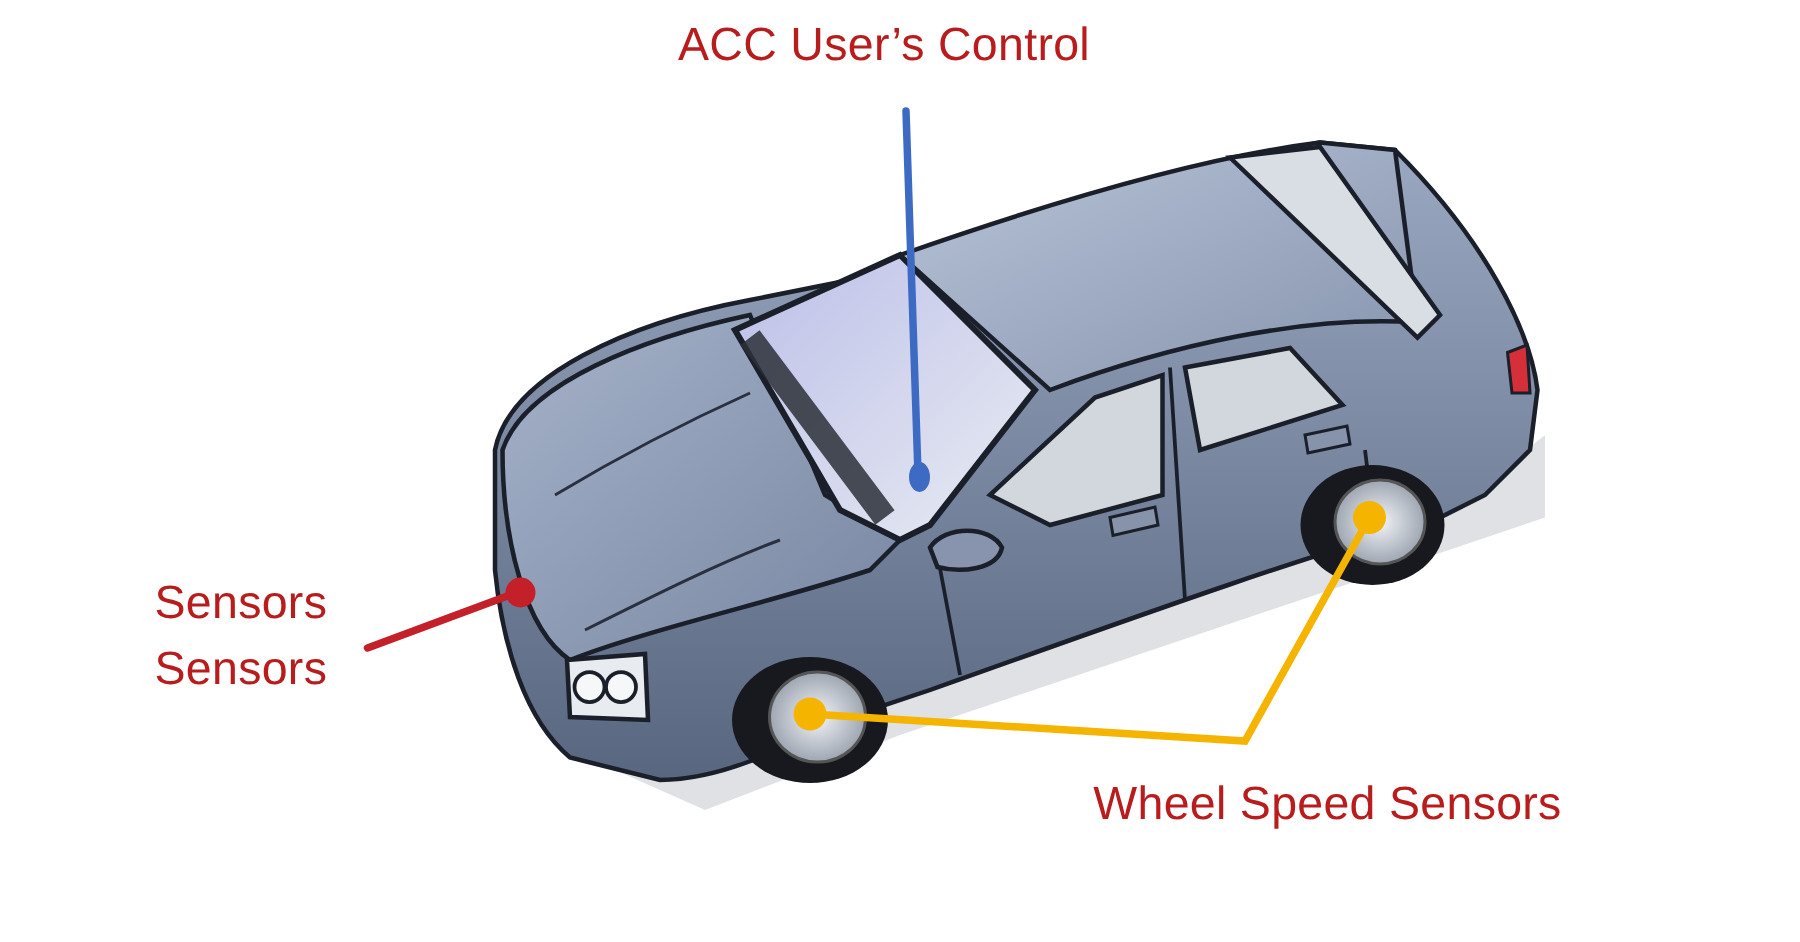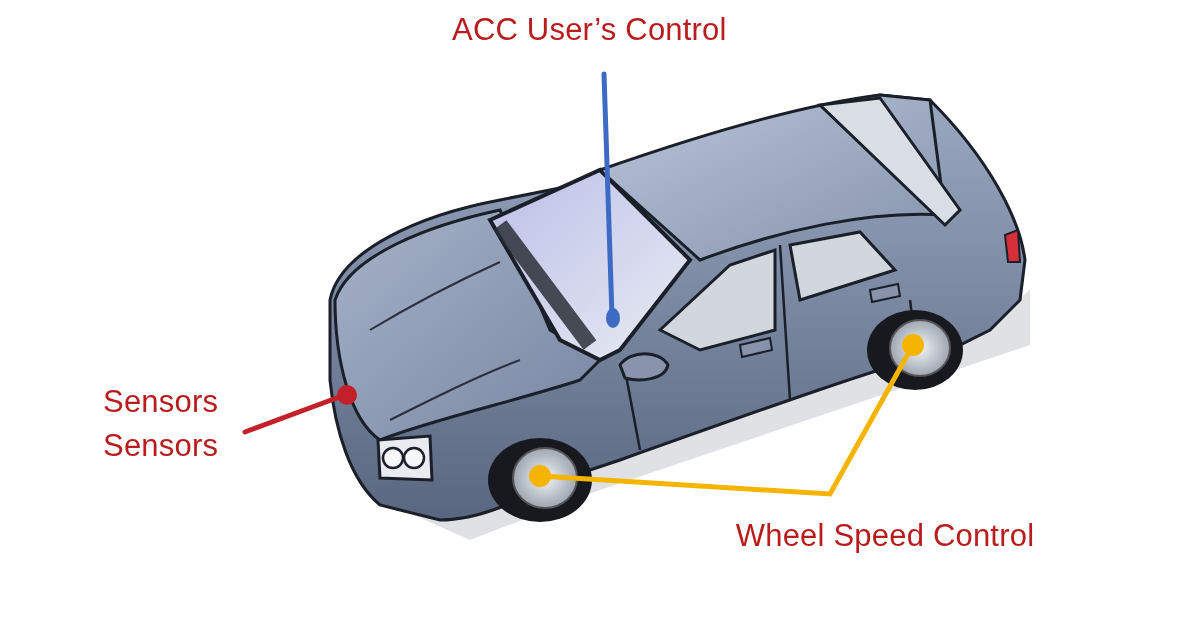--- a/index.html
+++ b/index.html
@@ -95,14 +95,14 @@
 </svg>
 
 <div id="lbl-acc" class="label">ACC User’s Control</div>
 
 <div id="lbl-dist" class="label">
   <div>Sensors</div>
   <div>Sensors</div>
 </div>
 
 <div id="lbl-wheel" class="label">
-  <div>Wheel Speed Control</div>
+  <div>Wheel Speed Sensors</div>
 </div>
 
 </body></html>

